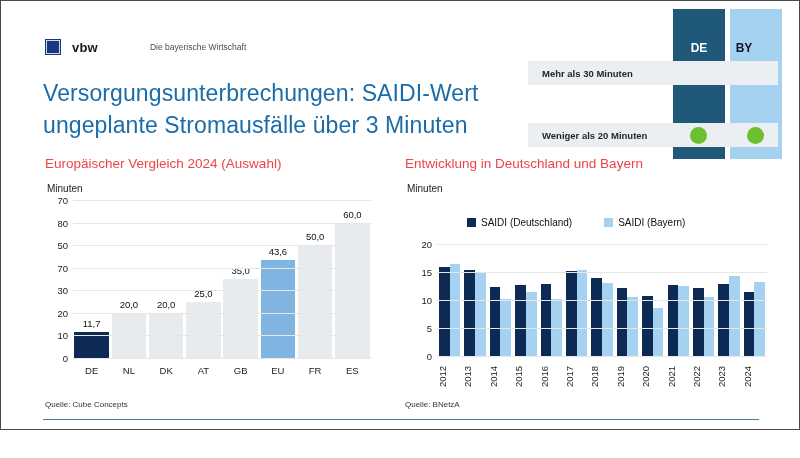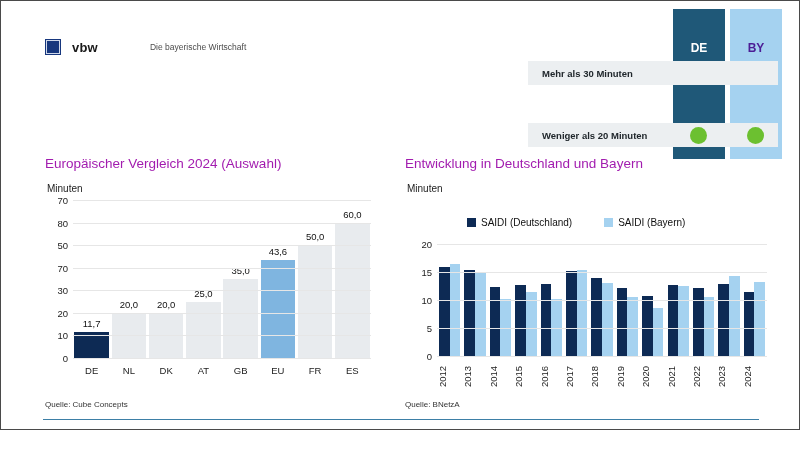--- a/index.html
+++ b/index.html
@@ -23,34 +23,34 @@
   .title span{display:block;}
 
   
   .legtab{position:absolute;left:527px;top:8px;width:250px;height:150px;}
   .legtab .colbar{position:absolute;top:0;width:52px;height:150px;}
   .legtab .col-de{left:145px;background:#1f5878;}
   .legtab .col-by{left:202px;background:#a5d2f0;}
   .legtab .colhead{position:absolute;top:32px;width:52px;text-align:center;
      font-size:12px;color:#ffffff;font-weight:600;}
   .legtab .colhead.de{left:145px;}
-  .legtab .colhead.by{left:202px;color:#4c1d95;}
+  .legtab .colhead.by{left:190px;color:#0f172a;}
   .legtab .lrow{position:absolute;left:0;width:250px;height:24px;background:#eceff1;
      display:flex;align-items:center;}
   .legtab .lrow .lbl{padding-left:14px;font-size:9.5px;color:#20272c;font-weight:600;
      white-space:nowrap;}
   .legtab .lrow.r1{top:52px;}
   .legtab .lrow.r2{top:84px;}
   .legtab .lrow.r3{top:114px;}
   .dot{position:absolute;width:17px;height:17px;border-radius:50%;background:#6cc030;}
   .dot.de{left:162px;top:118px;}
   .dot.by{left:219px;top:118px;}
 
   
-  .sec-head{position:absolute;font-size:13.5px;color:#a21caf;}
+  .sec-head{position:absolute;font-size:13.5px;color:#ef4444;}
   .sec-l{left:44px;top:155px;}
   .sec-r{left:404px;top:155px;}
 
   
   .panel{position:absolute;}
   .axis-unit{font-size:10px;color:#222;}
 
   
   #chartL{left:42px;top:182px;width:335px;height:210px;}
   #chartL .unit{position:absolute;left:4px;top:0px;}
@@ -98,20 +98,24 @@
 <body>
 
 <div id="slide">
 
   <div class="logo-row">
     <span class="logo-mark"></span>
     <span class="logo-word">vbw</span>
     <span class="logo-claim">Die bayerische Wirtschaft</span>
   </div>
 
+  <div class="title">
+    <span>Versorgungsunterbrechungen: SAIDI-Wert</span>
+    <span>ungeplante Stromausfälle über 3 Minuten</span>
+  </div>
 
   <div class="legtab">
     <div class="colbar col-de"></div>
     <div class="colbar col-by"></div>
     <div class="colhead de">DE</div>
     <div class="colhead by">BY</div>
 
     <div class="lrow r1">
       <span class="lbl">Mehr als 30 Minuten</span>
     </div>

